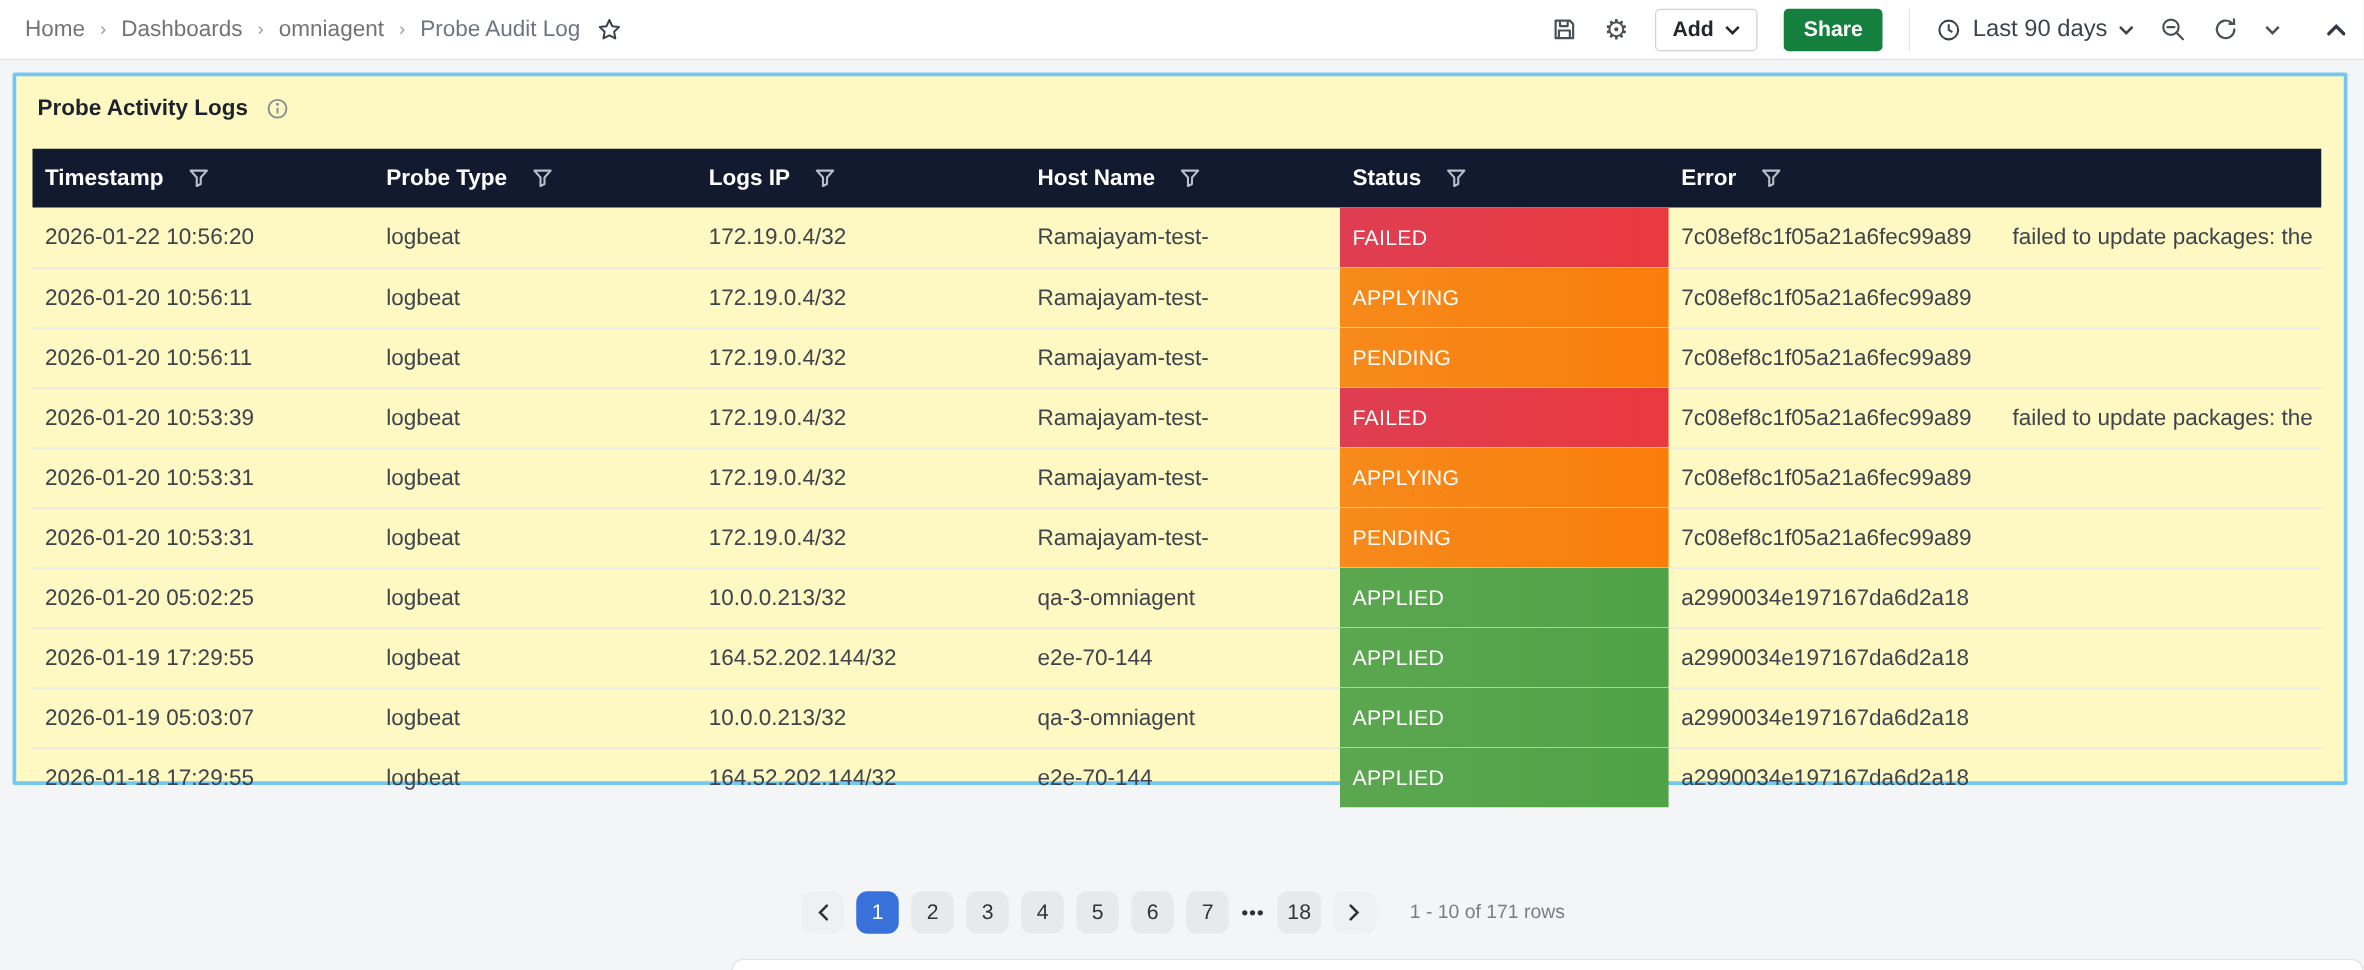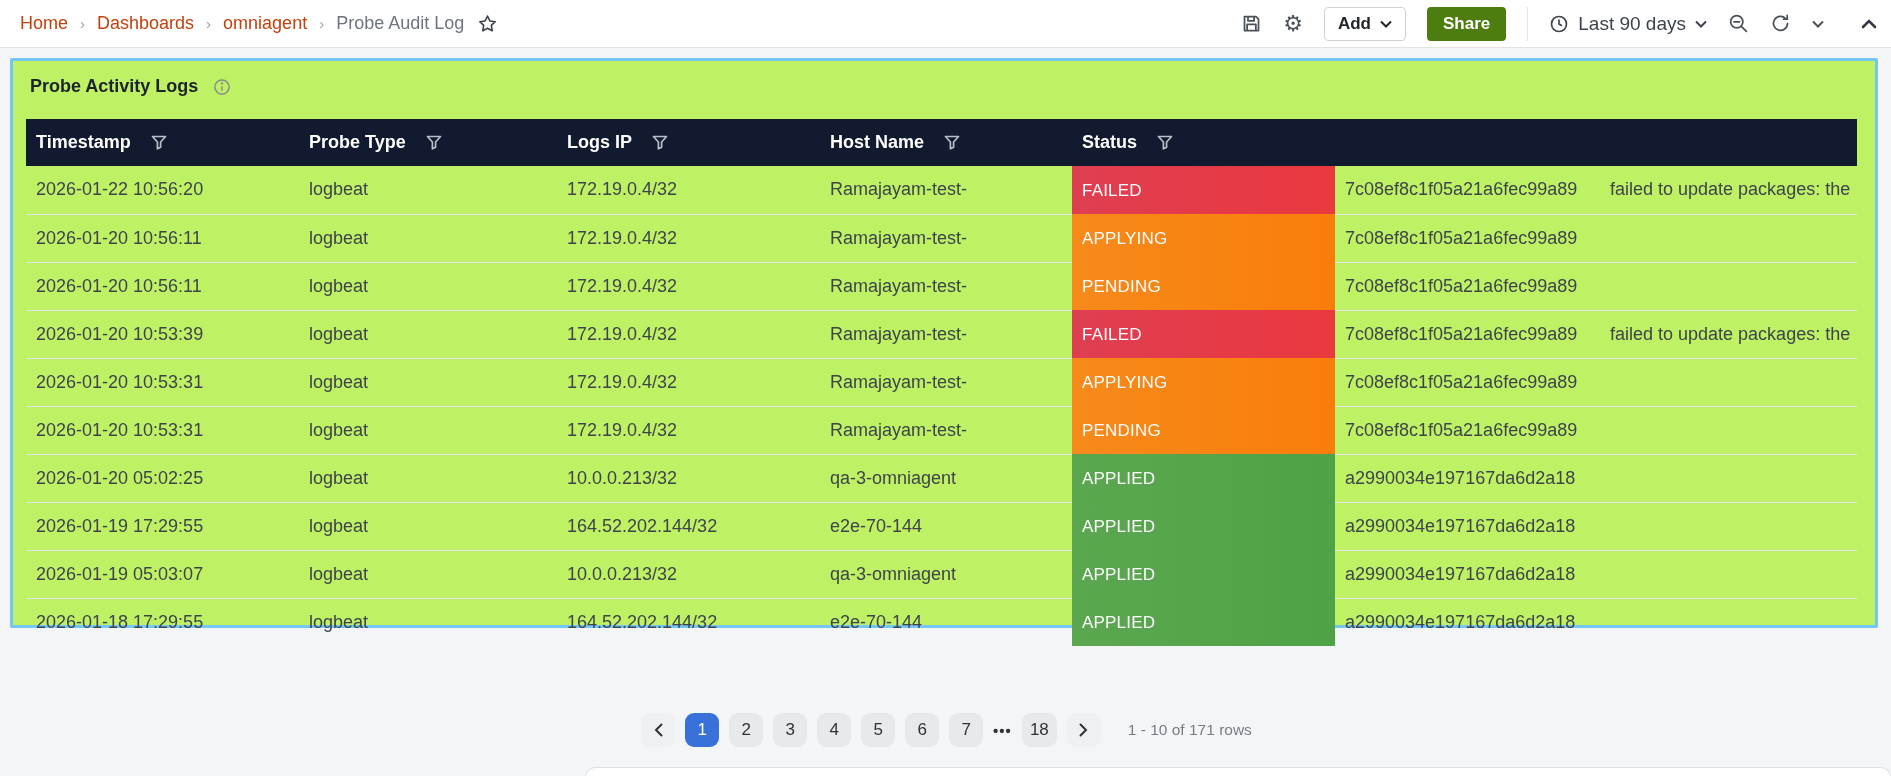--- a/index.html
+++ b/index.html
@@ -9,21 +9,21 @@
     background:#f4f5f6; font-family:"Liberation Sans","DejaVu Sans",sans-serif;
     color:#3e434c;
   }
   
   .topbar {
     position:absolute; left:0; top:0; width:1891px; height:48px;
     background:#ffffff; border-bottom:1px solid #e2e3e5;
     display:flex; align-items:center; padding:0 14px 0 20px;
   }
   .breadcrumb { display:flex; align-items:center; gap:10px; font-size:18px; }
-  .crumb { color:#c2410c; cursor:pointer; white-space:nowrap; }
+  .crumb { color:#737373; cursor:pointer; white-space:nowrap; }
   .crumb.current { color:#6e7580; cursor:default; }
   .crumb-sep { color:#9aa0a8; font-size:15px; padding:0 2px; }
   .star-btn { margin-left:14px; display:flex; align-items:center; cursor:pointer; }
   .tb-right { margin-left:auto; display:flex; align-items:center; gap:21px; }
   .icon-btn { display:flex; align-items:center; justify-content:center; cursor:pointer; }
   .gear-glyph { font-size:22px; color:#4a5158; line-height:1; }
   .btn-add {
     display:flex; align-items:center; gap:9px; height:34px; padding:0 13px;
     border:1px solid #cfd1d4; border-radius:4px; background:#fff;
     font-size:17px; font-weight:700; color:#22262b; cursor:pointer;
@@ -33,21 +33,21 @@
     font-size:17px; font-weight:700; color:#fff; cursor:pointer;
     display:flex; align-items:center;
   }
   .tb-divider { width:1px; height:34px; background:#e3e4e6; }
   .time-widget { display:flex; align-items:center; gap:9px; cursor:pointer; }
   .time-label { font-size:19px; color:#3d434d; white-space:nowrap; }
   .caret-up-wrap { margin-left:16px; }
   
   .panel {
     position:absolute; left:10px; top:58px; width:1868px; height:570px;
-    background:#bef264; border:3px solid #74c7f2; border-radius:2px;
+    background:#fef9c3; border:3px solid #74c7f2; border-radius:2px;
   }
   .panel-header { position:absolute; left:17px; top:15px; display:flex; align-items:center; gap:15px; }
   .panel-title { font-size:18px; font-weight:700; color:#1d232c; }
   
   .table { position:absolute; left:13px; top:58px; width:1831px; }
   .thead { display:flex; height:47px; }
   .th {
     display:flex; align-items:center; gap:20px; padding-left:10px;
     color:#ffffff; font-size:18px; font-weight:700; white-space:nowrap;
     overflow:hidden; cursor:pointer;
@@ -123,21 +123,21 @@
       </span>
       <span class="icon-btn">
         <span class="gear-glyph">⚙</span>
       </span>
       <button class="btn-add">
         <span>Add</span>
         <svg width="12" height="8" viewBox="0 0 12 8" fill="none" stroke="#22262b" stroke-width="2">
             <polyline points="1,1.5 6,6.5 11,1.5"></polyline>
           </svg>
       </button>
-      <button class="btn-share" id="share-btn" style="background: #4d7c0f;">
+      <button class="btn-share" id="share-btn" style="background: #15803d;">
         <span>Share</span>
       </button>
       <span class="tb-divider"></span>
       <span class="time-widget">
         <svg width="20" height="20" viewBox="0 0 24 24" fill="none" stroke="#3d434d" stroke-width="2">
           <circle cx="12" cy="12" r="9"></circle>
             <polyline points="12,6.5 12,12 15.5,14"></polyline>
         </svg>
         <span class="time-label">Last 90 days</span>
         <svg width="12" height="8" viewBox="0 0 12 8" fill="none" stroke="#3d434d" stroke-width="2">
@@ -203,20 +203,26 @@
             </svg>
           </div>
           <div class="th col-3">
             <span>Host Name</span>
             <svg width="16" height="15" viewBox="0 0 16 15" fill="none" stroke="#b9bfc9" stroke-width="1.7" stroke-linejoin="round">
               <path d="M1.5 1.5h13L9.6 7v5.2l-3.2 1.6V7z"></path>
             </svg>
           </div>
           <div class="th col-4">
             <span>Status</span>
+            <svg width="16" height="15" viewBox="0 0 16 15" fill="none" stroke="#b9bfc9" stroke-width="1.7" stroke-linejoin="round">
+              <path d="M1.5 1.5h13L9.6 7v5.2l-3.2 1.6V7z"></path>
+            </svg>
+          </div>
+          <div class="th col-6">
+            <span>Error</span>
             <svg width="16" height="15" viewBox="0 0 16 15" fill="none" stroke="#b9bfc9" stroke-width="1.7" stroke-linejoin="round">
               <path d="M1.5 1.5h13L9.6 7v5.2l-3.2 1.6V7z"></path>
             </svg>
           </div>
         </div>
       <div id="tbody">
           <div class="tr first">
             <div class="td col-0">2026-01-22 10:56:20</div>
             <div class="td col-1">logbeat</div>
             <div class="td col-2">172.19.0.4/32</div>

